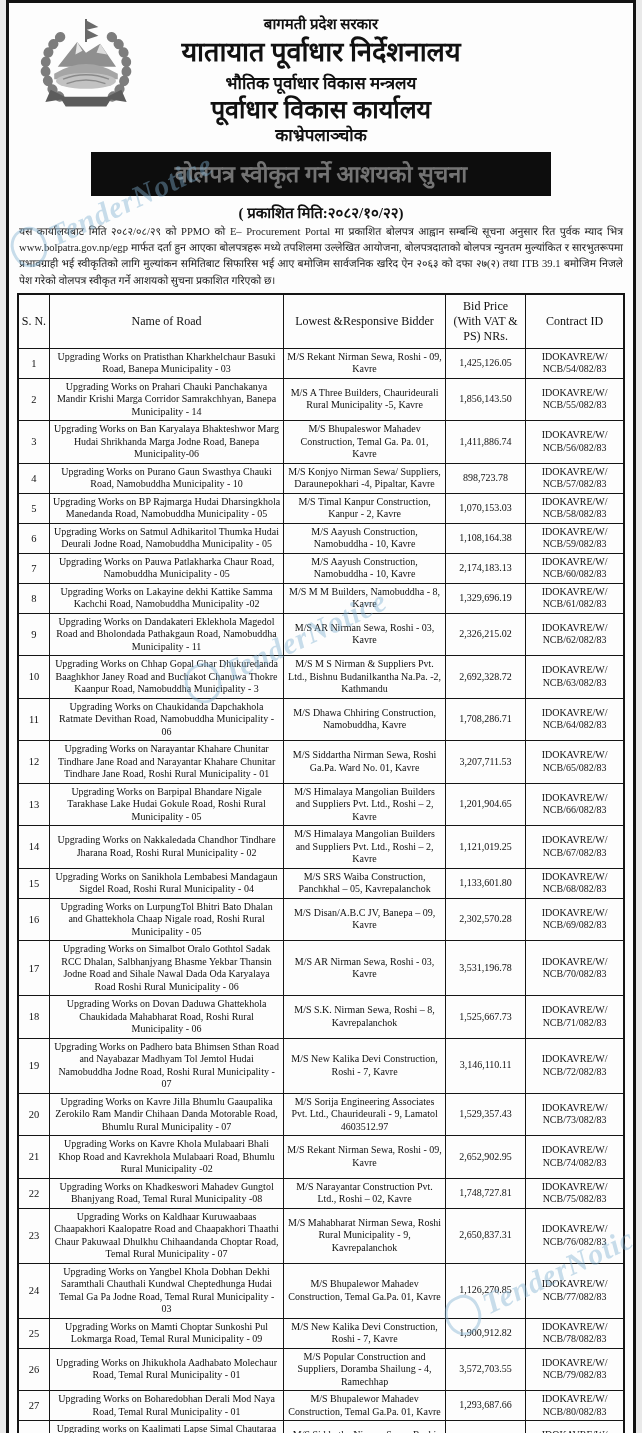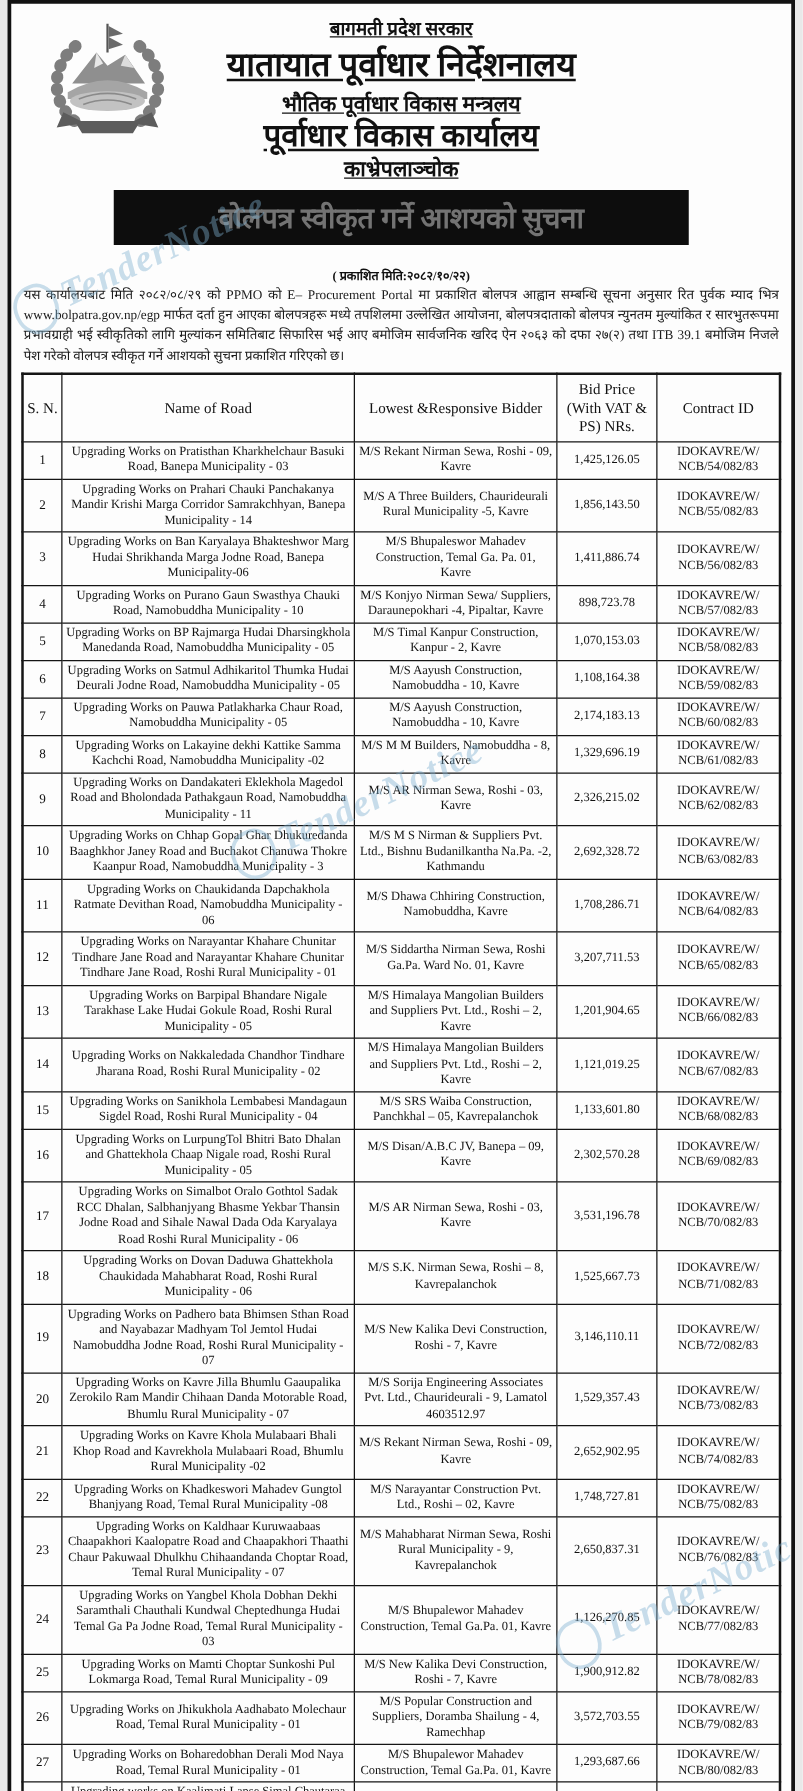--- a/index.html
+++ b/index.html
@@ -3,33 +3,33 @@
 <meta charset="utf-8">
 <style>
   html,body{margin:0;padding:0;background:#e9e9e9;}
   body{width:642px;font-family:"Liberation Serif", serif;color:#111;}
   .page{
     position:relative;width:630px;min-height:1421px;margin:0 auto;background:#fdfdfd;
     border:3px solid #121212;border-bottom-width:5px;box-sizing:border-box;
     padding:10px 8px 4px 8px;overflow:hidden;
   }
   
-  .letterhead{position:relative;text-align:center;padding-top:2px;text-decoration:underline;}
+  .letterhead{position:relative;text-align:center;padding-top:2px;}
   .logo{position:absolute;left:16px;top:2px;}
   .org{font-weight:bold;line-height:1.25;}
   .org.l1{font-size:15px;}
   .org.l2{font-size:17px;margin-top:3px;}
   .org.l3{font-size:27px;margin-top:2px;}
   .org.l4{font-size:25px;}
   .org.l5{font-size:17px;}
   .banner{
     width:460px;margin:6px auto 0 auto;background:#0d0d0d;color:#737373;
     text-align:center;font-size:23px;font-weight:bold;padding:5px 0 7px 0;
   }
-  .pubdate{text-align:center;font-size:10px;font-weight:bold;margin:17px 0 2px 0;}
+  .pubdate{text-align:center;font-size:15px;font-weight:bold;margin:6px 0 2px 0;}
   .body-par{
     margin:2px 2px 4px 2px;font-size:10.6px;line-height:1.52;text-align:justify;
     color:#1c1c1c;
   }
   
   table{width:100%;border-collapse:collapse;table-layout:fixed;border:2px solid #151515;}
   th,td{border:1.5px solid #151515;text-align:center;vertical-align:middle;padding:2px 3px;}
   th{font-size:12px;font-weight:normal;line-height:1.25;padding:4px 2px;}
   td{font-size:10px;line-height:1.25;}
   .w-sn{width:4.5%;}

